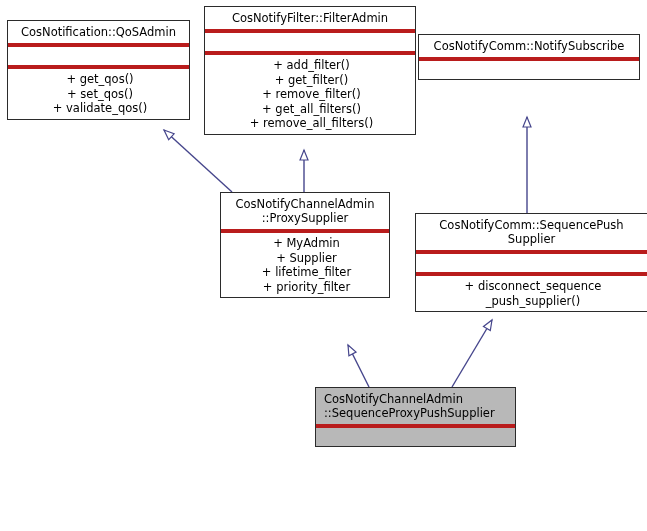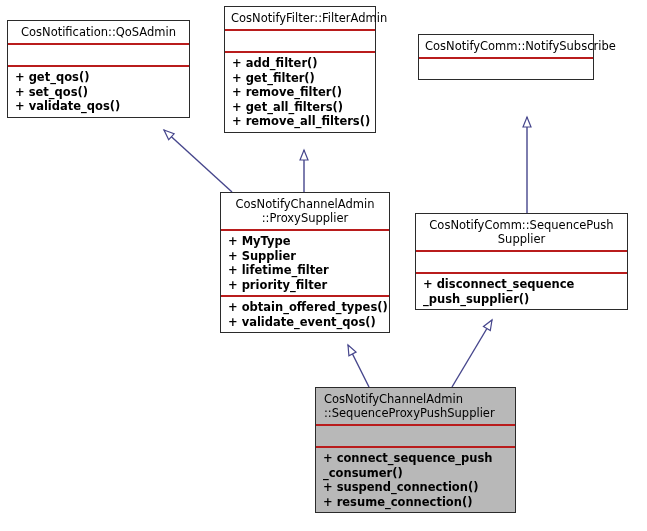--- a/index.html
+++ b/index.html
@@ -46,24 +46,23 @@
     white-space: pre-line;
     font-size: 11.5px;
     line-height: 14px;
   }
   .uml-name.leftish {
     text-align: left;
     padding-left: 8px;
   }
   .uml-attrs, .uml-ops {
     box-sizing: border-box;
-    border-top: 2px solid #b91c1c;
+    border-top: 4px solid #b91c1c;
     padding: 3px 4px 3px 7px;
-    text-align: left;
-    font-weight: bold;
+    text-align: center;
   }
   .uml-attrs.empty {
     padding: 0;
   }
   .member {
     white-space: pre;
     font-size: 11.5px;
     line-height: 14.5px;
   }
   .spacer-row {
@@ -96,67 +95,57 @@
   <div class="uml-class" id="box-qos_admin" style="left:7px; top:20px; width:183px;">
     <div class="uml-name">CosNotification::QoSAdmin</div>
     <div class="uml-attrs empty spacer-row"></div>
     <div class="uml-ops">
       <div class="member">+ get_qos()</div>
       <div class="member">+ set_qos()</div>
       <div class="member">+ validate_qos()</div>
     </div>
   </div>
 
-  <div class="uml-class" id="box-filter_admin" style="left:224px; top:6px; width:152px;">
+  <div class="uml-class" id="box-filter_admin" style="left:204px; top:6px; width:212px;">
     <div class="uml-name">CosNotifyFilter::FilterAdmin</div>
     <div class="uml-attrs empty spacer-row"></div>
     <div class="uml-ops">
       <div class="member">+ add_filter()</div>
       <div class="member">+ get_filter()</div>
       <div class="member">+ remove_filter()</div>
       <div class="member">+ get_all_filters()</div>
       <div class="member">+ remove_all_filters()</div>
     </div>
   </div>
 
-  <div class="uml-class" id="box-notify_subscribe" style="left:418px; top:34px; width:176px;">
+  <div class="uml-class" id="box-notify_subscribe" style="left:418px; top:34px; width:222px;">
     <div class="uml-name">CosNotifyComm::NotifySubscribe</div>
     <div class="uml-attrs empty spacer-row"></div>
   </div>
 
   <div class="uml-class" id="box-proxy_supplier" style="left:220px; top:192px; width:170px;">
     <div class="uml-name">CosNotifyChannelAdmin
 ::ProxySupplier</div>
     <div class="uml-attrs">
-      <div class="member">+ MyType</div>
+      <div class="member">+ MyAdmin</div>
       <div class="member">+ Supplier</div>
       <div class="member">+ lifetime_filter</div>
       <div class="member">+ priority_filter</div>
     </div>
-    <div class="uml-ops">
-      <div class="member">+ obtain_offered_types()</div>
-      <div class="member">+ validate_event_qos()</div>
-    </div>
   </div>
 
-  <div class="uml-class" id="box-sequence_push_supplier" style="left:415px; top:213px; width:213px;">
+  <div class="uml-class" id="box-sequence_push_supplier" style="left:415px; top:213px; width:233px;">
     <div class="uml-name">CosNotifyComm::SequencePush
 Supplier</div>
     <div class="uml-attrs empty spacer-row"></div>
     <div class="uml-ops">
       <div class="member">+ disconnect_sequence</div>
       <div class="member">_push_supplier()</div>
     </div>
   </div>
 
   <div class="uml-class highlight" id="box-sequence_proxy_push_supplier" style="left:315px; top:387px; width:201px;">
     <div class="uml-name leftish">CosNotifyChannelAdmin
 ::SequenceProxyPushSupplier</div>
     <div class="uml-attrs empty spacer-row"></div>
-    <div class="uml-ops">
-      <div class="member">+ connect_sequence_push</div>
-      <div class="member">_consumer()</div>
-      <div class="member">+ suspend_connection()</div>
-      <div class="member">+ resume_connection()</div>
-    </div>
   </div>
 
 </div>
 
 </body></html>

